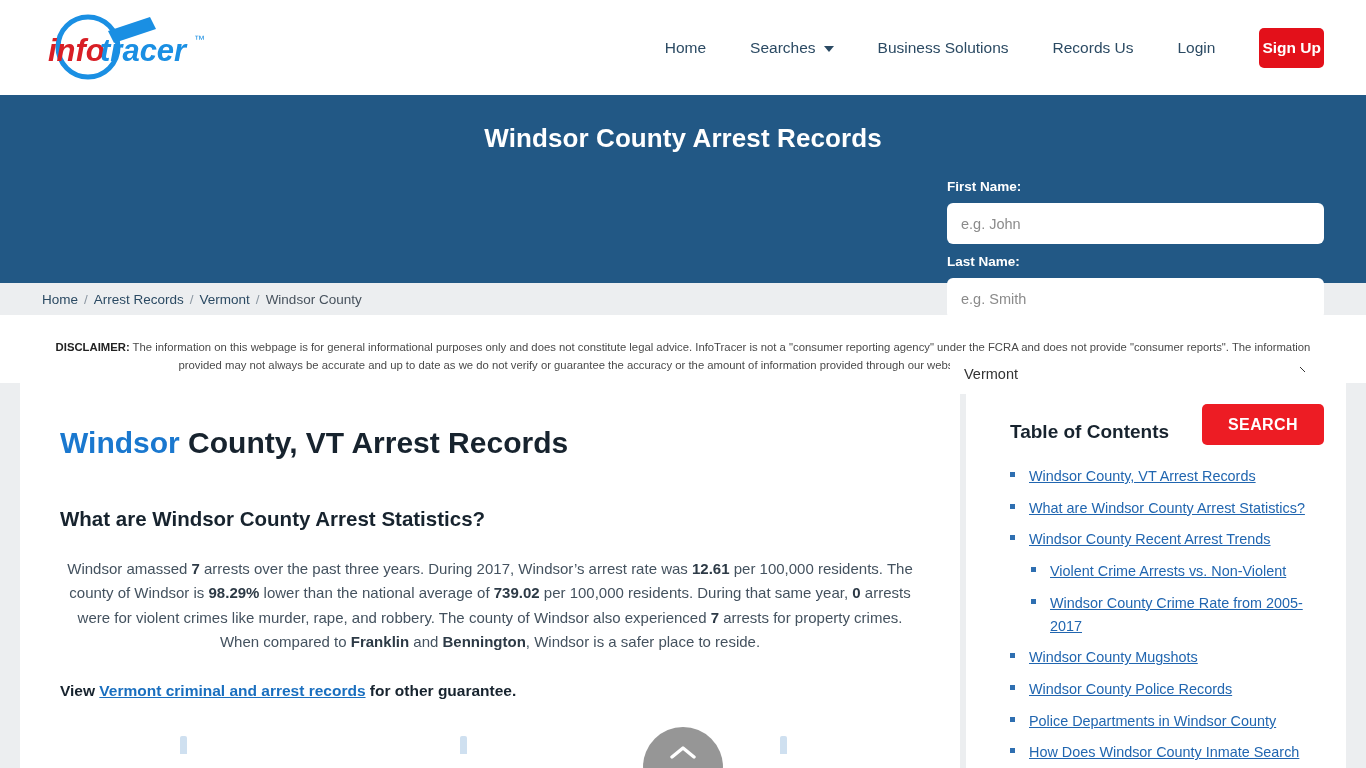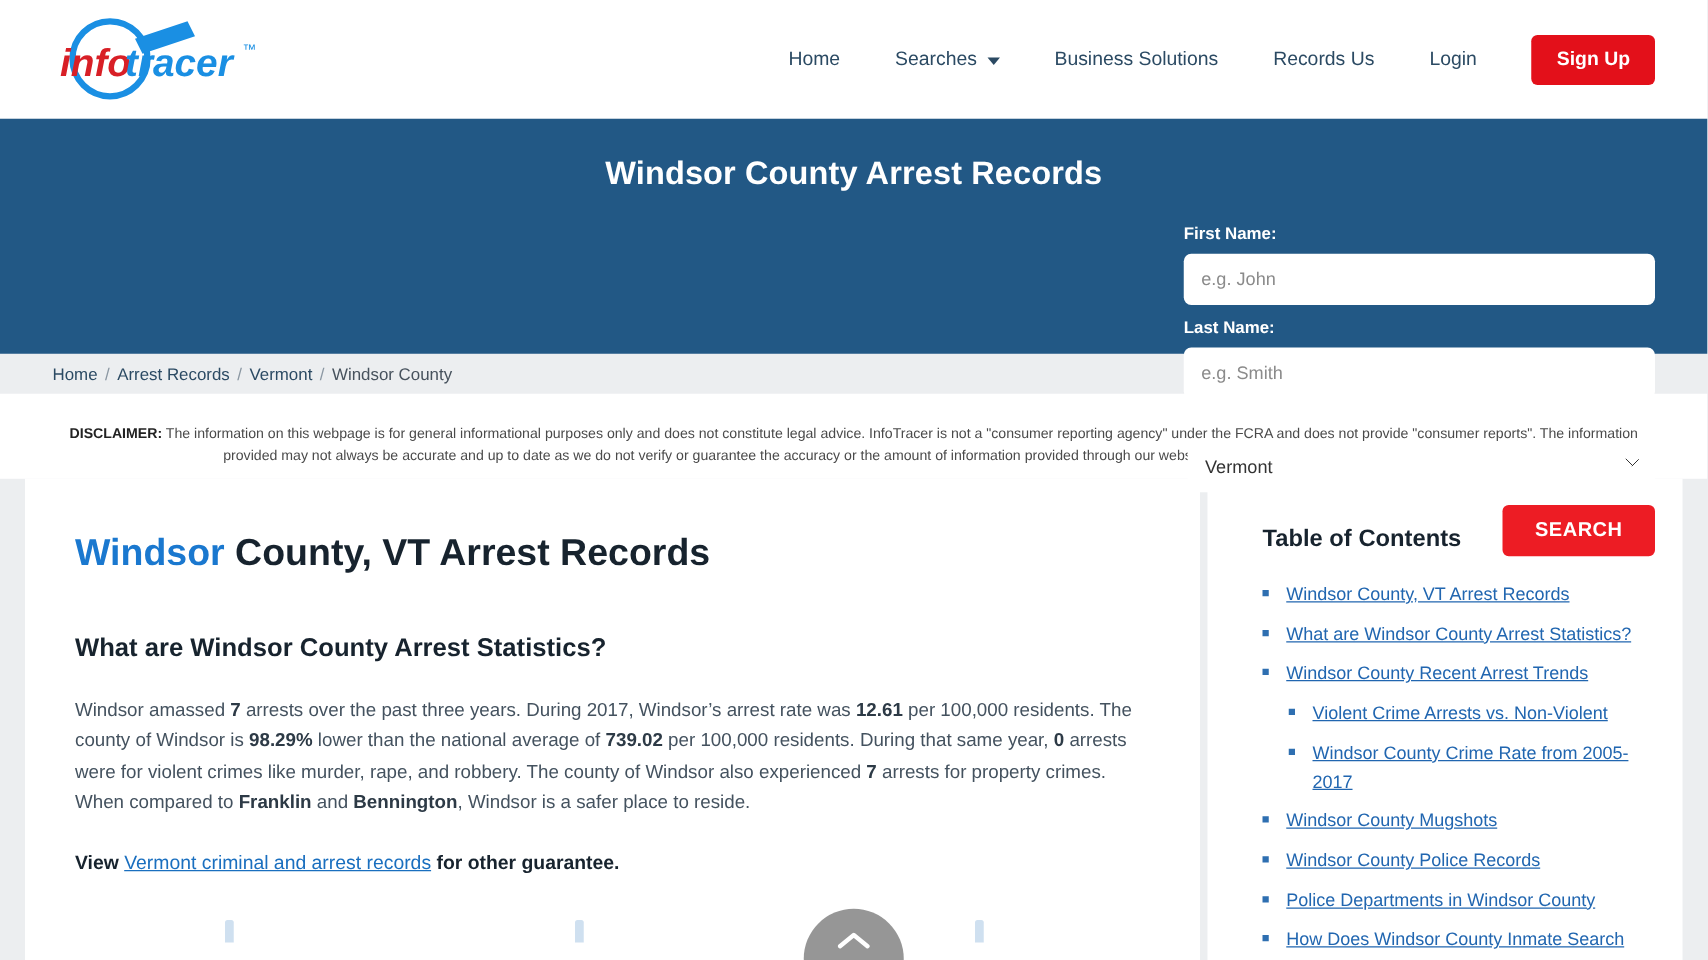--- a/index.html
+++ b/index.html
@@ -57,21 +57,21 @@
     display: inline-block;
     margin-top: 2px;
   }
   .signup-btn {
     background: #e3101a;
     color: #fff;
     font-size: 15.5px;
     font-weight: bold;
     border: none;
     border-radius: 5px;
-    padding: 11px 20px;
+    padding: 11px 3px;
     margin-left: 22px;
     cursor: pointer;
     font-family: "Liberation Sans", sans-serif;
     white-space: nowrap;
   }
 
   
   .hero {
     background: #225885;
     padding: 0 42px;
@@ -205,34 +205,35 @@
     font-weight: bold;
     color: #17232e;
     margin: 0 0 26px 0;
   }
 
   .body-par {
     font-size: 15px;
     line-height: 1.62;
     color: #44525f;
     margin: 0 0 28px 0;
+    text-align: center;
   }
   .body-par b { color: #2d3a46; }
 
   .view-line {
     font-size: 15.5px;
     font-weight: bold;
     color: #17232e;
     margin: 0;
   }
   .view-line a {
     color: #1a6fbf;
     text-decoration: underline;
     cursor: pointer;
-    font-weight: normal;
+    font-weight: bold;
     text-align: right;
   }
 
   
   .toc-title {
     font-size: 19px;
     font-weight: bold;
     color: #17232e;
     margin: 0 0 22px 0;
   }

